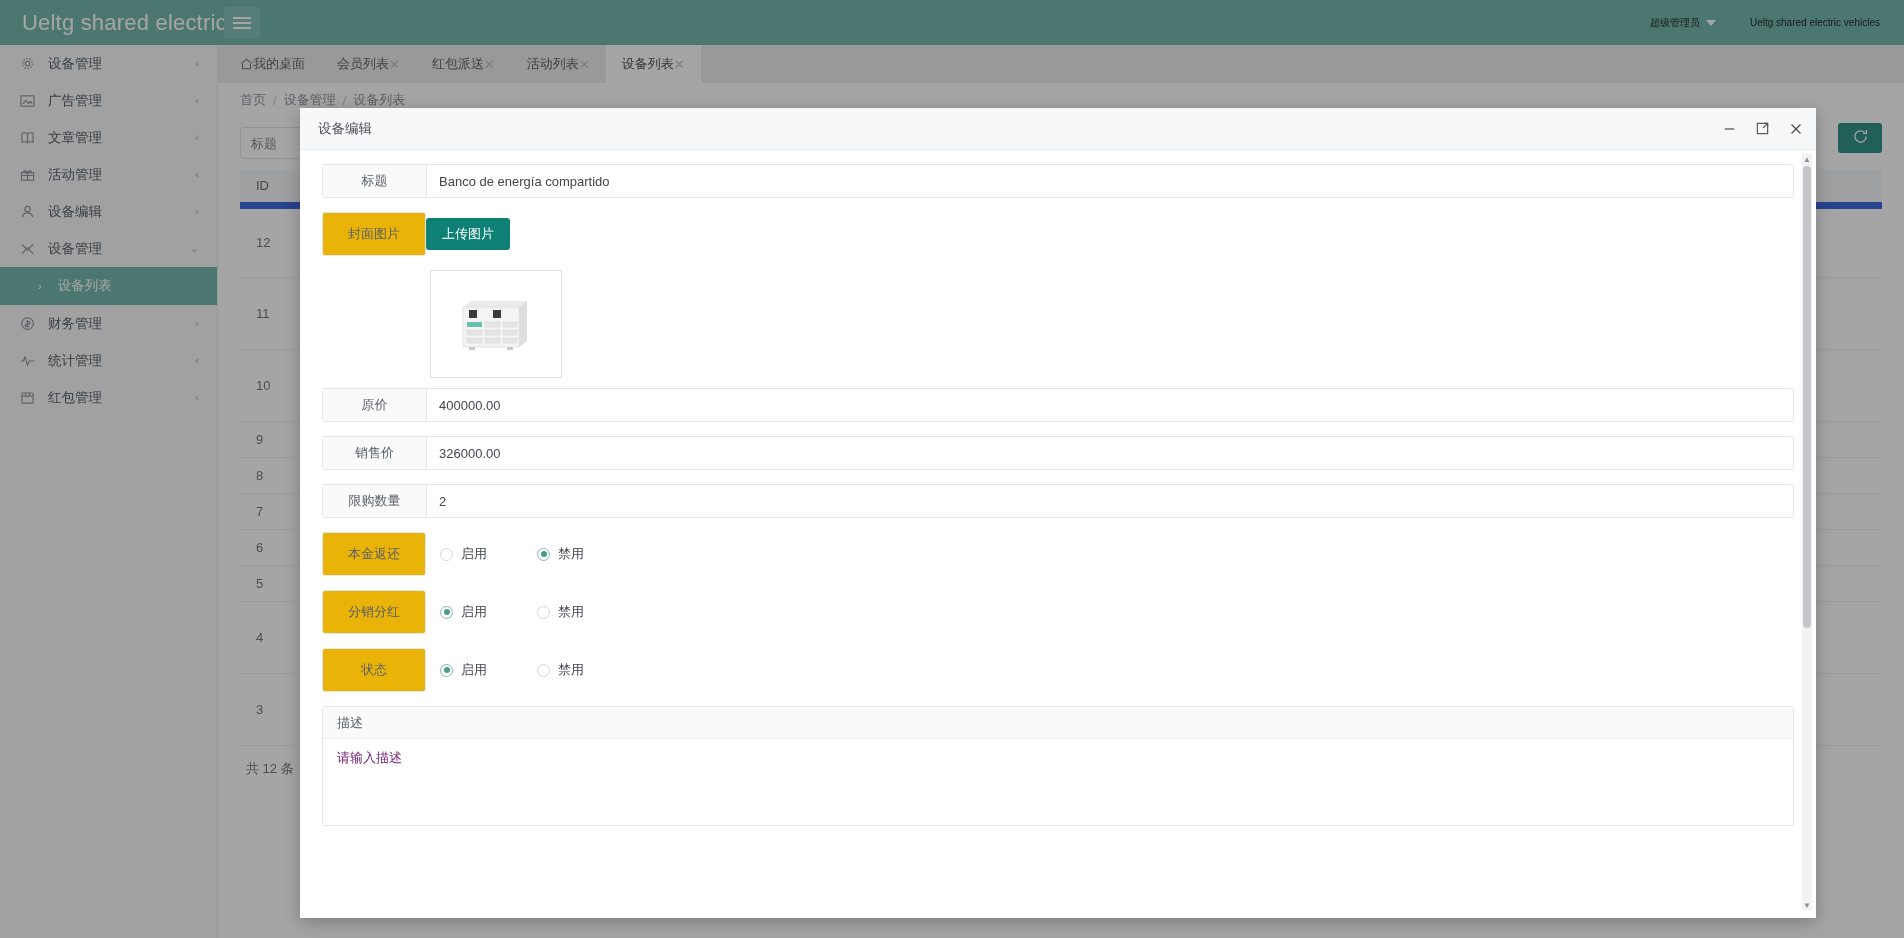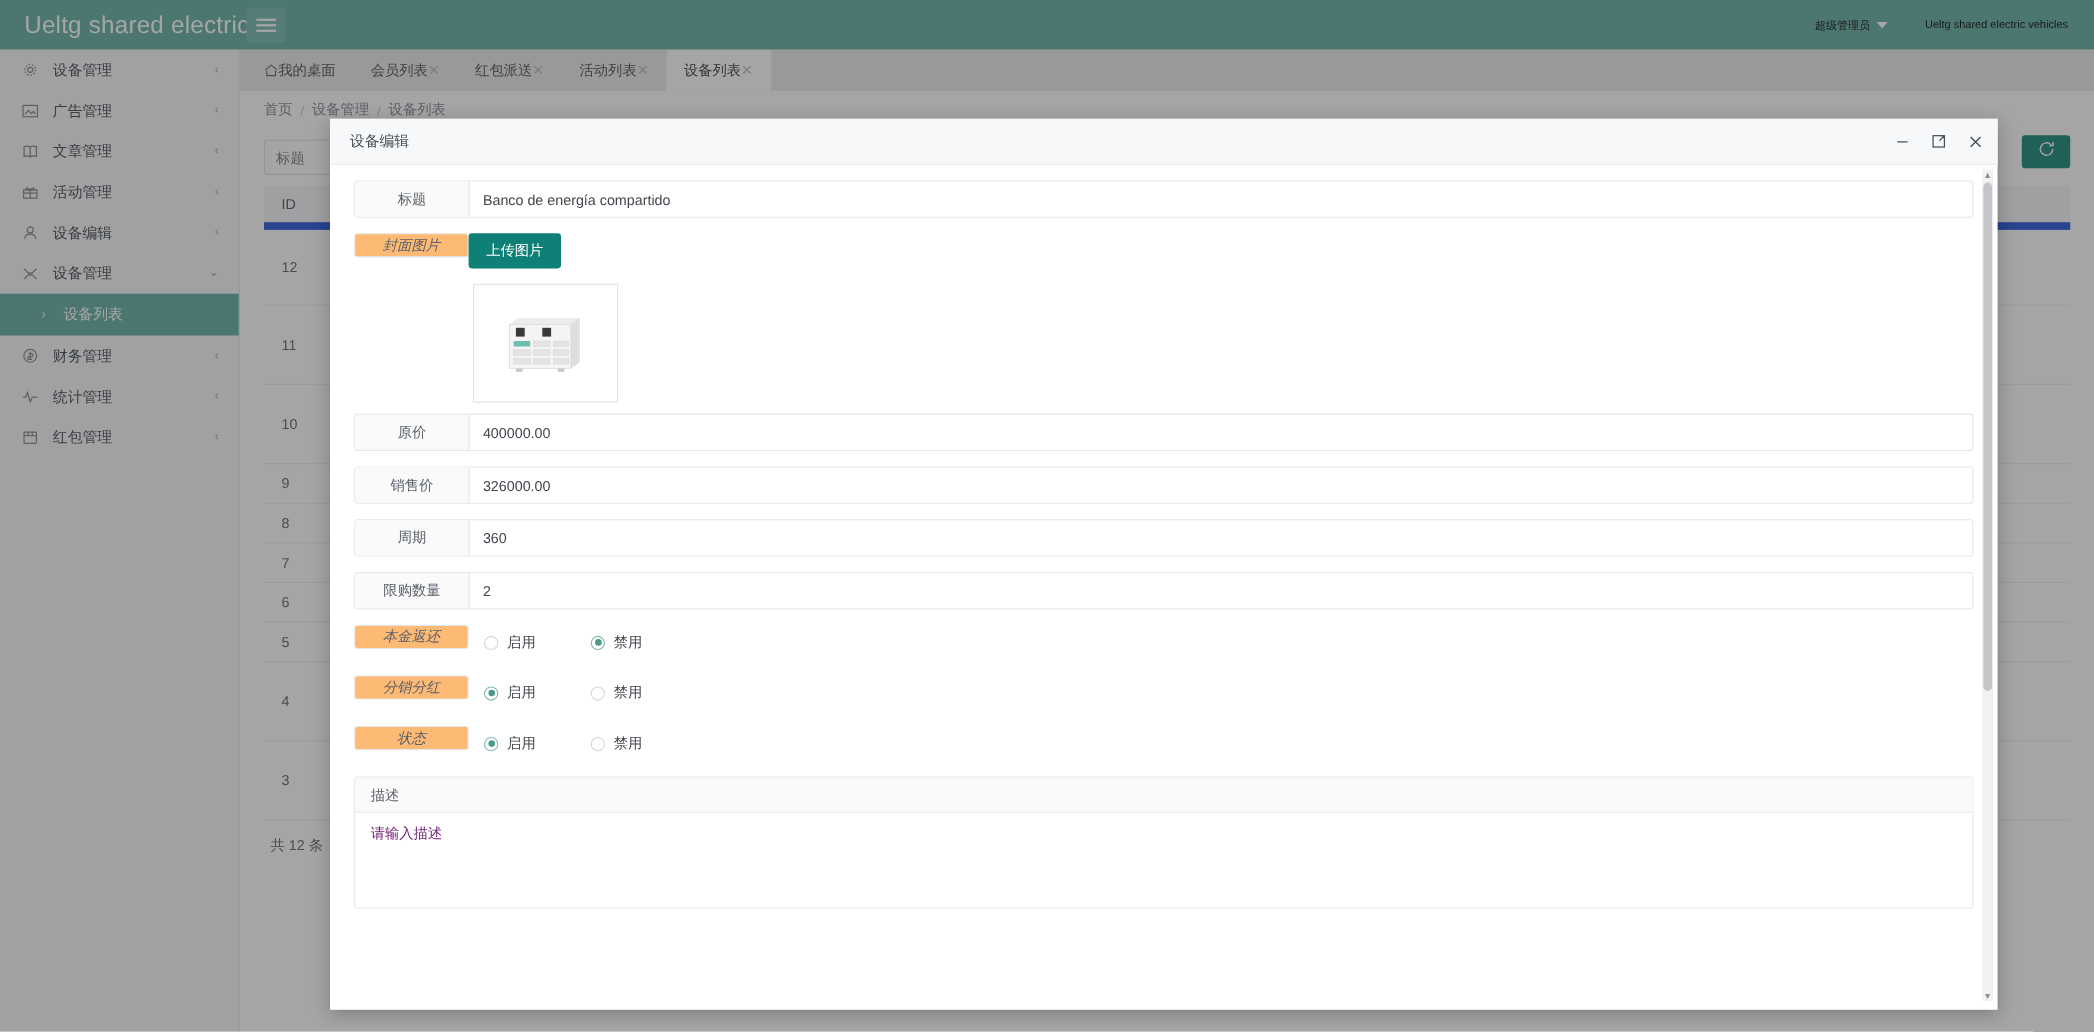--- a/index.html
+++ b/index.html
@@ -152,23 +152,22 @@
     border-right: 1px solid #e4e7ea;
     display: flex; align-items: center; justify-content: center;
     font-size: 13px; color: #5a6069;
   }
   .form-value {
     flex: 1; display: flex; align-items: center; padding: 0 12px;
     font-size: 13px; color: #41464d; min-height: 32px;
   }
   .form-row.plain { border: none; }
   .form-row.plain .form-label {
-    border: 1px solid #e4e7ea; border-radius: 3px; background: #fdba74;
-    height: 22px;
-    font-style: italic;
+    border: 1px solid #e4e7ea; border-radius: 3px; background: #eab308;
+    height: 44px;
   }
   .form-row.plain .form-value { padding-left: 0; }
   .upload-btn {
     background: #0f8076; color: #ffffff; font-size: 13px;
     padding: 7px 16px; border-radius: 3px; cursor: pointer; margin-left: 0;
   }
   .thumb-box {
     width: 132px; height: 108px; border: 1px solid #dfe2e5;
     margin: 8px 0 10px 108px; background: #ffffff;
     display: flex; align-items: center; justify-content: center; overflow: hidden;
@@ -511,24 +510,20 @@
     <div class="form-row">
       <div class="form-label">原价</div>
       <div class="form-value">400000.00</div>
     </div>
 
     <div class="form-row">
       <div class="form-label">销售价</div>
       <div class="form-value">326000.00</div>
     </div>
 
-    <div class="form-row">
-      <div class="form-label">周期</div>
-      <div class="form-value">360</div>
-    </div>
 
     <div class="form-row">
       <div class="form-label">限购数量</div>
       <div class="form-value">2</div>
     </div>
 
 
     <div class="form-row plain">
       <div class="form-label">本金返还</div>
       <div class="form-value">

